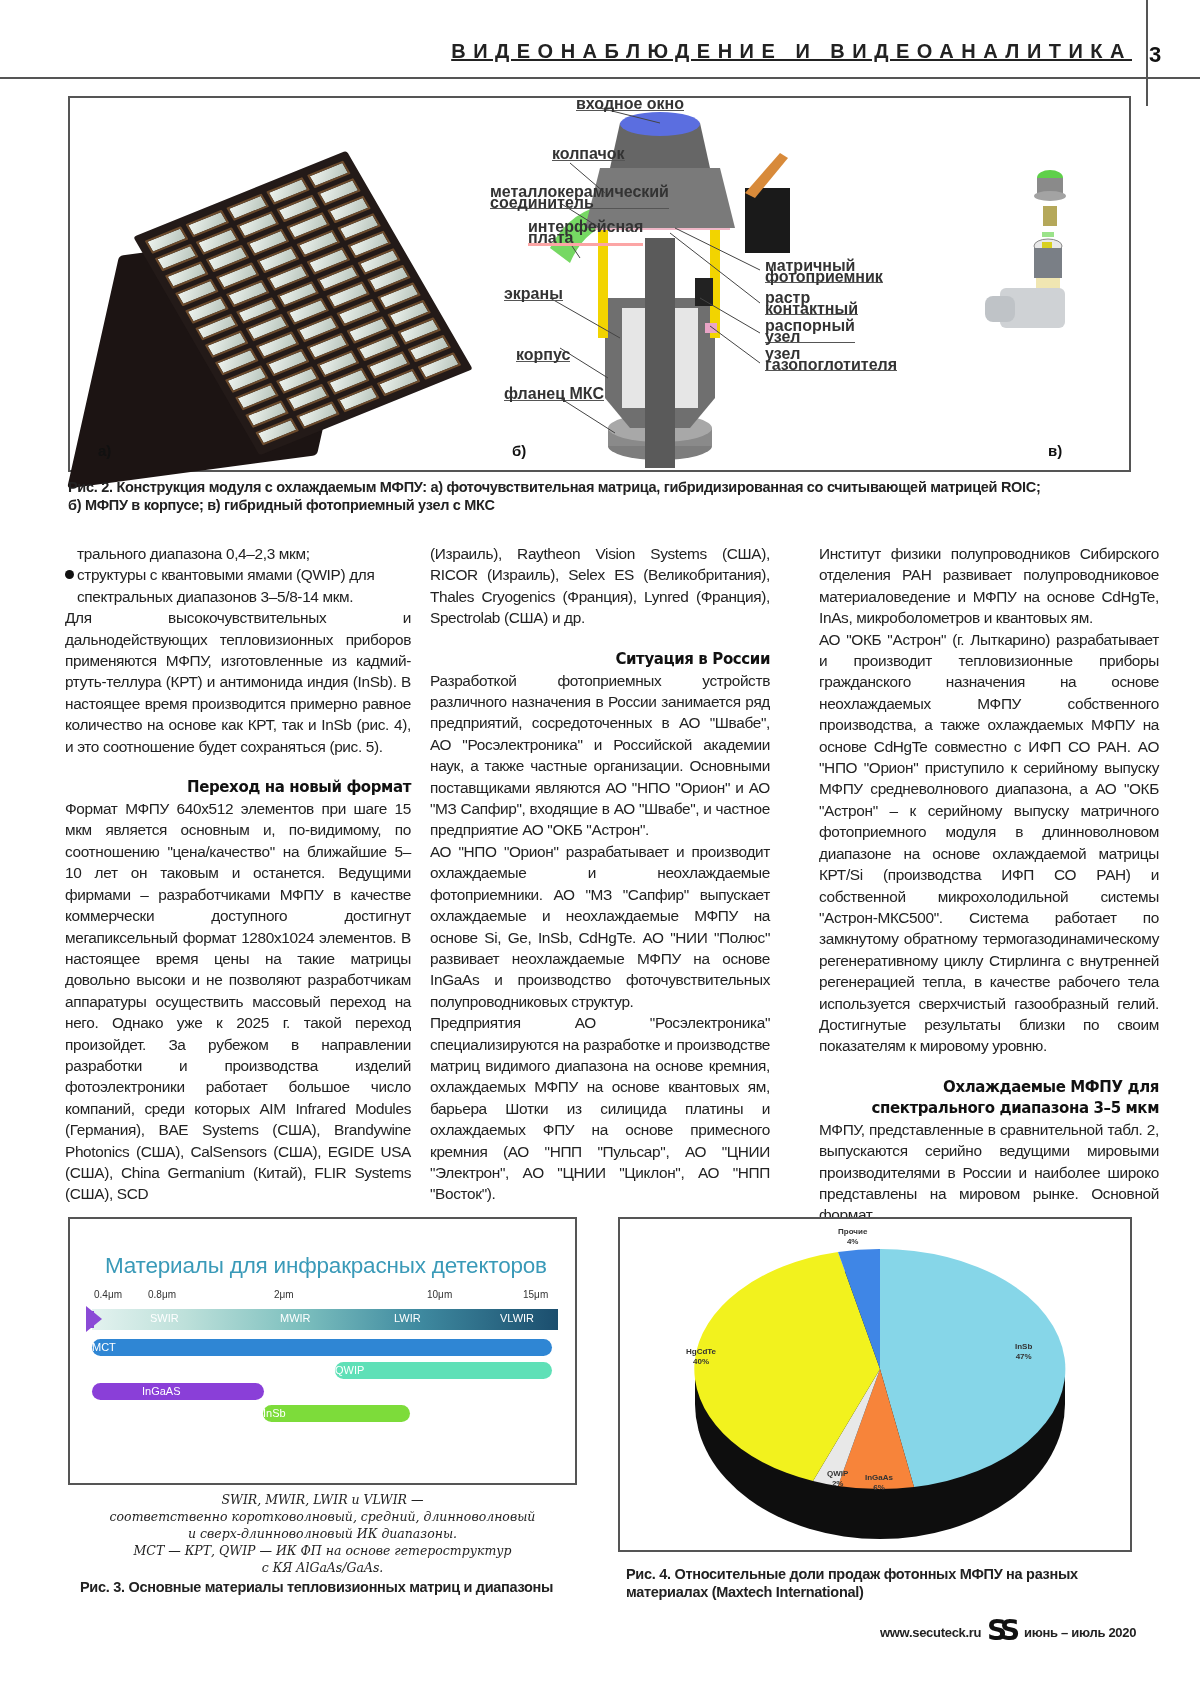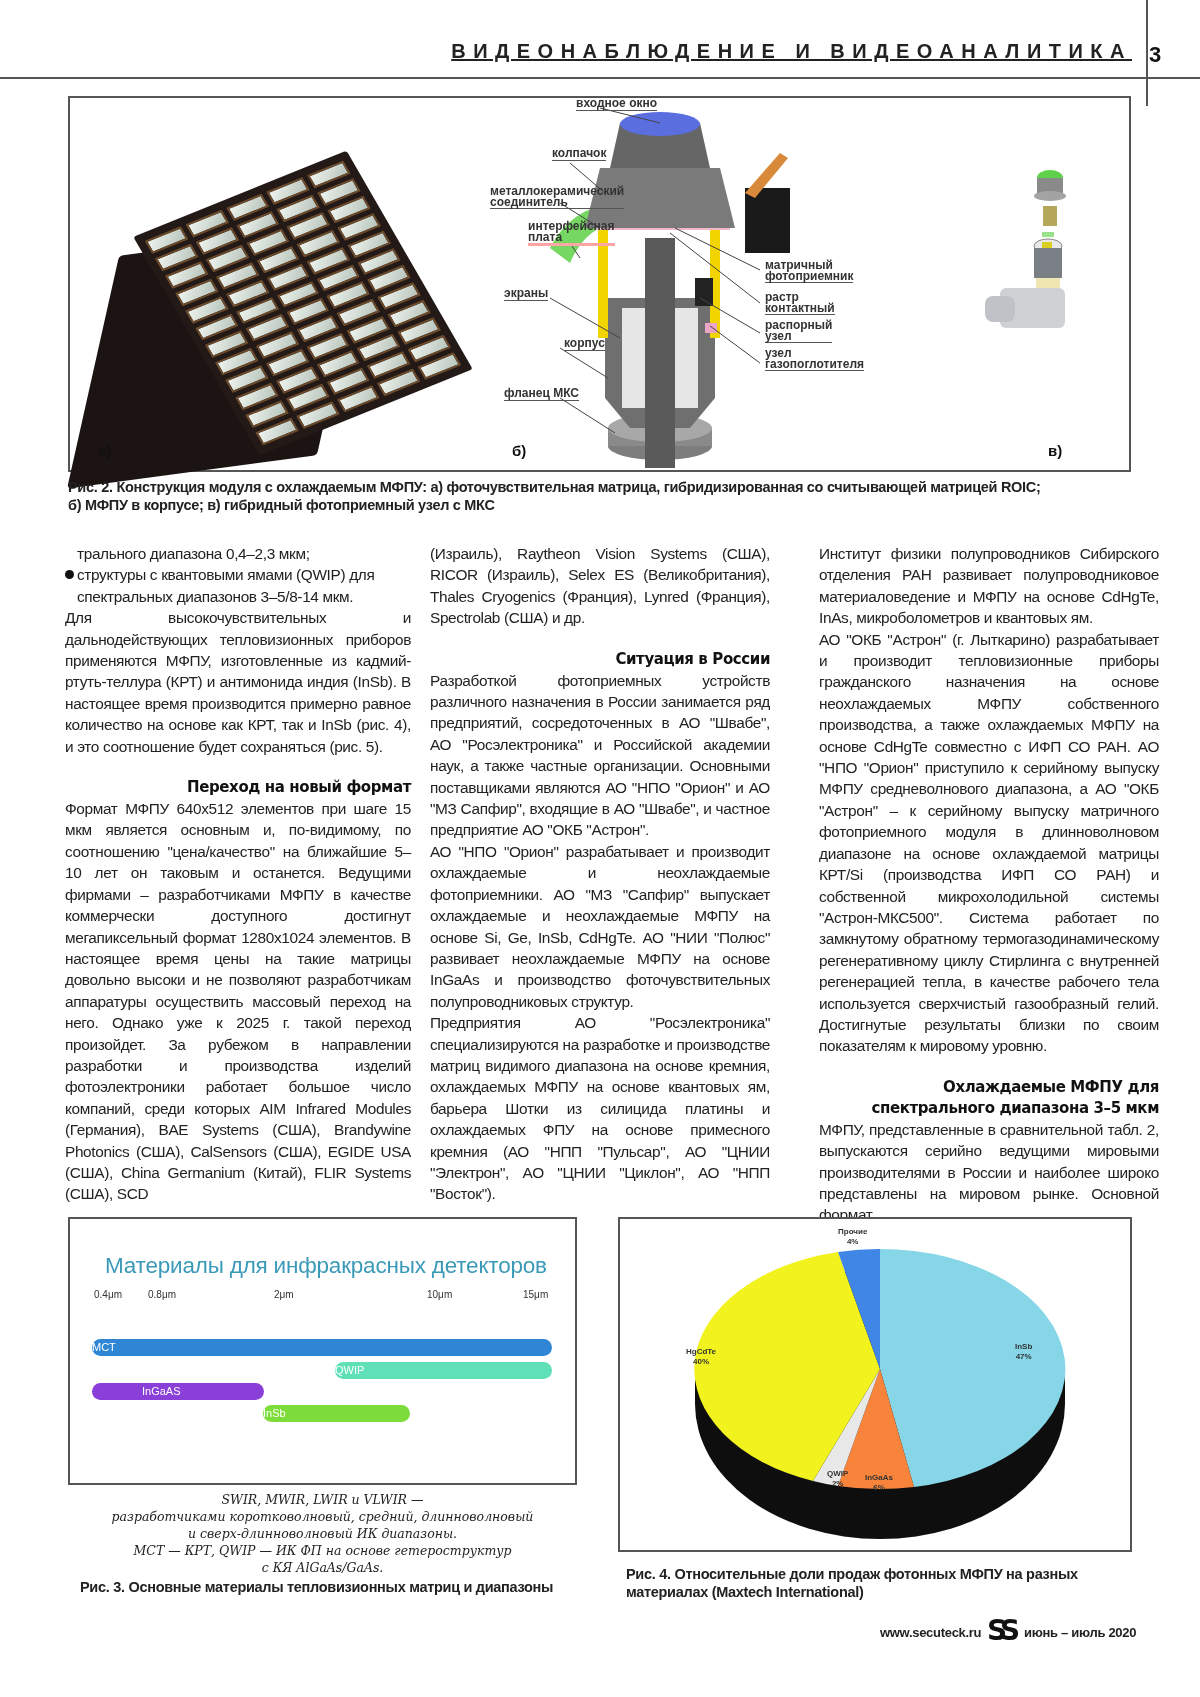--- a/index.html
+++ b/index.html
@@ -14,21 +14,21 @@
 
   
   .fig2 { position: absolute; left: 68px; top: 96px; width: 1063px; height: 376px; border: 2px solid #555; background: #fff; }
   .panel-label { position: absolute; font-size: 15px; font-weight: bold; color: #111; }
   .caption { position: absolute; font-size: 14.5px; font-weight: bold; font-family: "Liberation Sans", sans-serif; letter-spacing: -0.3px; line-height: 18px; color: #222; }
 
   
   .tray-back { position: absolute; left: 20px; top: 120px; width: 240px; height: 235px; background: #1c1413; transform: skewX(-20deg) rotate(-8deg); border-radius: 4px; }
   .tray-front { position: absolute; left: 110px; top: 60px; width: 230px; height: 250px; background: #231a18; transform: rotate(-22deg) skewX(8deg); padding: 8px; display: grid; grid-template-columns: repeat(5, 1fr); gap: 5px; border-radius: 3px; }
   .chip { background: linear-gradient(135deg, #eef3ee, #b7c4bb); border: 2px solid #6b4a2c; border-radius: 1px; }
-  .callout { position: absolute; font-size: 12px; font-weight: bold; color: #333; line-height: 11px; border-bottom: 1px solid #555; padding-bottom: 1px; }
+  .callout { position: absolute; font-size: 16px; font-weight: bold; color: #333; line-height: 11px; border-bottom: 1px solid #555; padding-bottom: 1px; }
 
   
   .col { position: absolute; font-size: 15.4px; line-height: 21.4px; color: #222; text-align: justify; letter-spacing: -0.35px; }
   .col p { margin: 0; }
   .col .indent { padding-left: 12px; }
   .col h3 { font-family: "DejaVu Sans", sans-serif; font-weight: 900; font-size: 15px; text-align: right; margin: 20px 0 0 0; line-height: 21px; color: #111; letter-spacing: -0.4px; }
   .bullet { display: inline-block; width: 9px; height: 9px; background: #111; border-radius: 50%; margin-right: 3px; vertical-align: 1px; }
 
   
   .fig3 { position: absolute; left: 68px; top: 1217px; width: 509px; height: 268px; border: 2px solid #555; background: #fff; }
@@ -174,21 +174,21 @@
     <div class="callout" style="left:42px;top:50px;">колпачок</div>
     <div class="callout" style="left:-20px;top:88px;border:none;">
       <div>металлокерамический</div>
       <div style="border-bottom:1px solid #555;">соединитель</div>
     </div>
     <div class="callout" style="left:18px;top:123px;border:none;">
       <div>интерфейсная</div>
       <div style="border-bottom:3px solid #fca5a5;">плата</div>
     </div>
     <div class="callout" style="left:-6px;top:190px;">экраны</div>
-    <div class="callout" style="left:6px;top:240px;margin-left:48px;">корпус</div>
+    <div class="callout" style="left:6px;top:251px;">корпус</div>
     <div class="callout" style="left:-6px;top:290px;">фланец МКС</div>
     <div class="callout" style="left:255px;top:162px;border:none;">
       <div>матричный</div>
       <div style="border-bottom:1px solid #555;">фотоприемник</div>
     </div>
     <div class="callout" style="left:255px;top:194px;border:none;">
       <div>растр</div>
       <div style="border-bottom:1px solid #555;">контактный</div>
     </div>
     <div class="callout" style="left:255px;top:222px;border:none;">
@@ -251,27 +251,35 @@
   <p>МФПУ, представленные в сравнительной табл. 2, выпускаются серийно ведущими мировыми производителями в России и наиболее широко представлены на мировом рынке. Основной формат</p>
 </div>
 
 <div class="fig3">
   <div class="fig3-title">Материалы для инфракрасных детекторов</div>
   <div class="tick" style="left:24px;">0.4μm</div>
   <div class="tick" style="left:78px;">0.8μm</div>
   <div class="tick" style="left:204px;">2μm</div>
   <div class="tick" style="left:357px;">10μm</div>
   <div class="tick" style="left:453px;">15μm</div>
+  <div class="spectrum">
+    <div class="spectrum-arrow-stem"></div>
+    <div class="spectrum-arrow"></div>
+    <span class="band-label" style="left:58px;">SWIR</span>
+    <span class="band-label" style="left:188px;">MWIR</span>
+    <span class="band-label" style="left:302px;">LWIR</span>
+    <span class="band-label" style="left:408px;">VLWIR</span>
+  </div>
   <div class="bar" style="left:22px;top:120px;width:460px;background:#2f86d4;">MCT</div>
   <div class="bar" style="left:265px;top:143px;width:217px;background:#5fe0b7;">QWIP</div>
   <div class="bar" style="left:22px;top:164px;width:172px;background:#8a3fd8;text-align:left;padding-left:50px;">InGaAS</div>
   <div class="bar" style="left:193px;top:186px;width:147px;background:#7ddc3a;">InSb</div>
   <div class="fig3-note">
     <div>SWIR, MWIR, LWIR и VLWIR —</div>
-    <div>разработчиками коротковолновый, средний, длинноволновый</div>
+    <div>соответственно коротковолновый, средний, длинноволновый</div>
     <div>и сверх-длинноволновый ИК диапазоны.</div>
     <div>MCT — КРТ, QWIP — ИК ФП на основе гетероструктур</div>
     <div>с КЯ AlGaAs/GaAs.</div>
   </div>
 </div>
 <div class="caption" style="left:80px;top:1578px;">Рис. 3. Основные материалы тепловизионных матриц и диапазоны</div>
 
 <div class="fig4">
   <svg width="514" height="335" viewBox="0 0 514 335">
 

